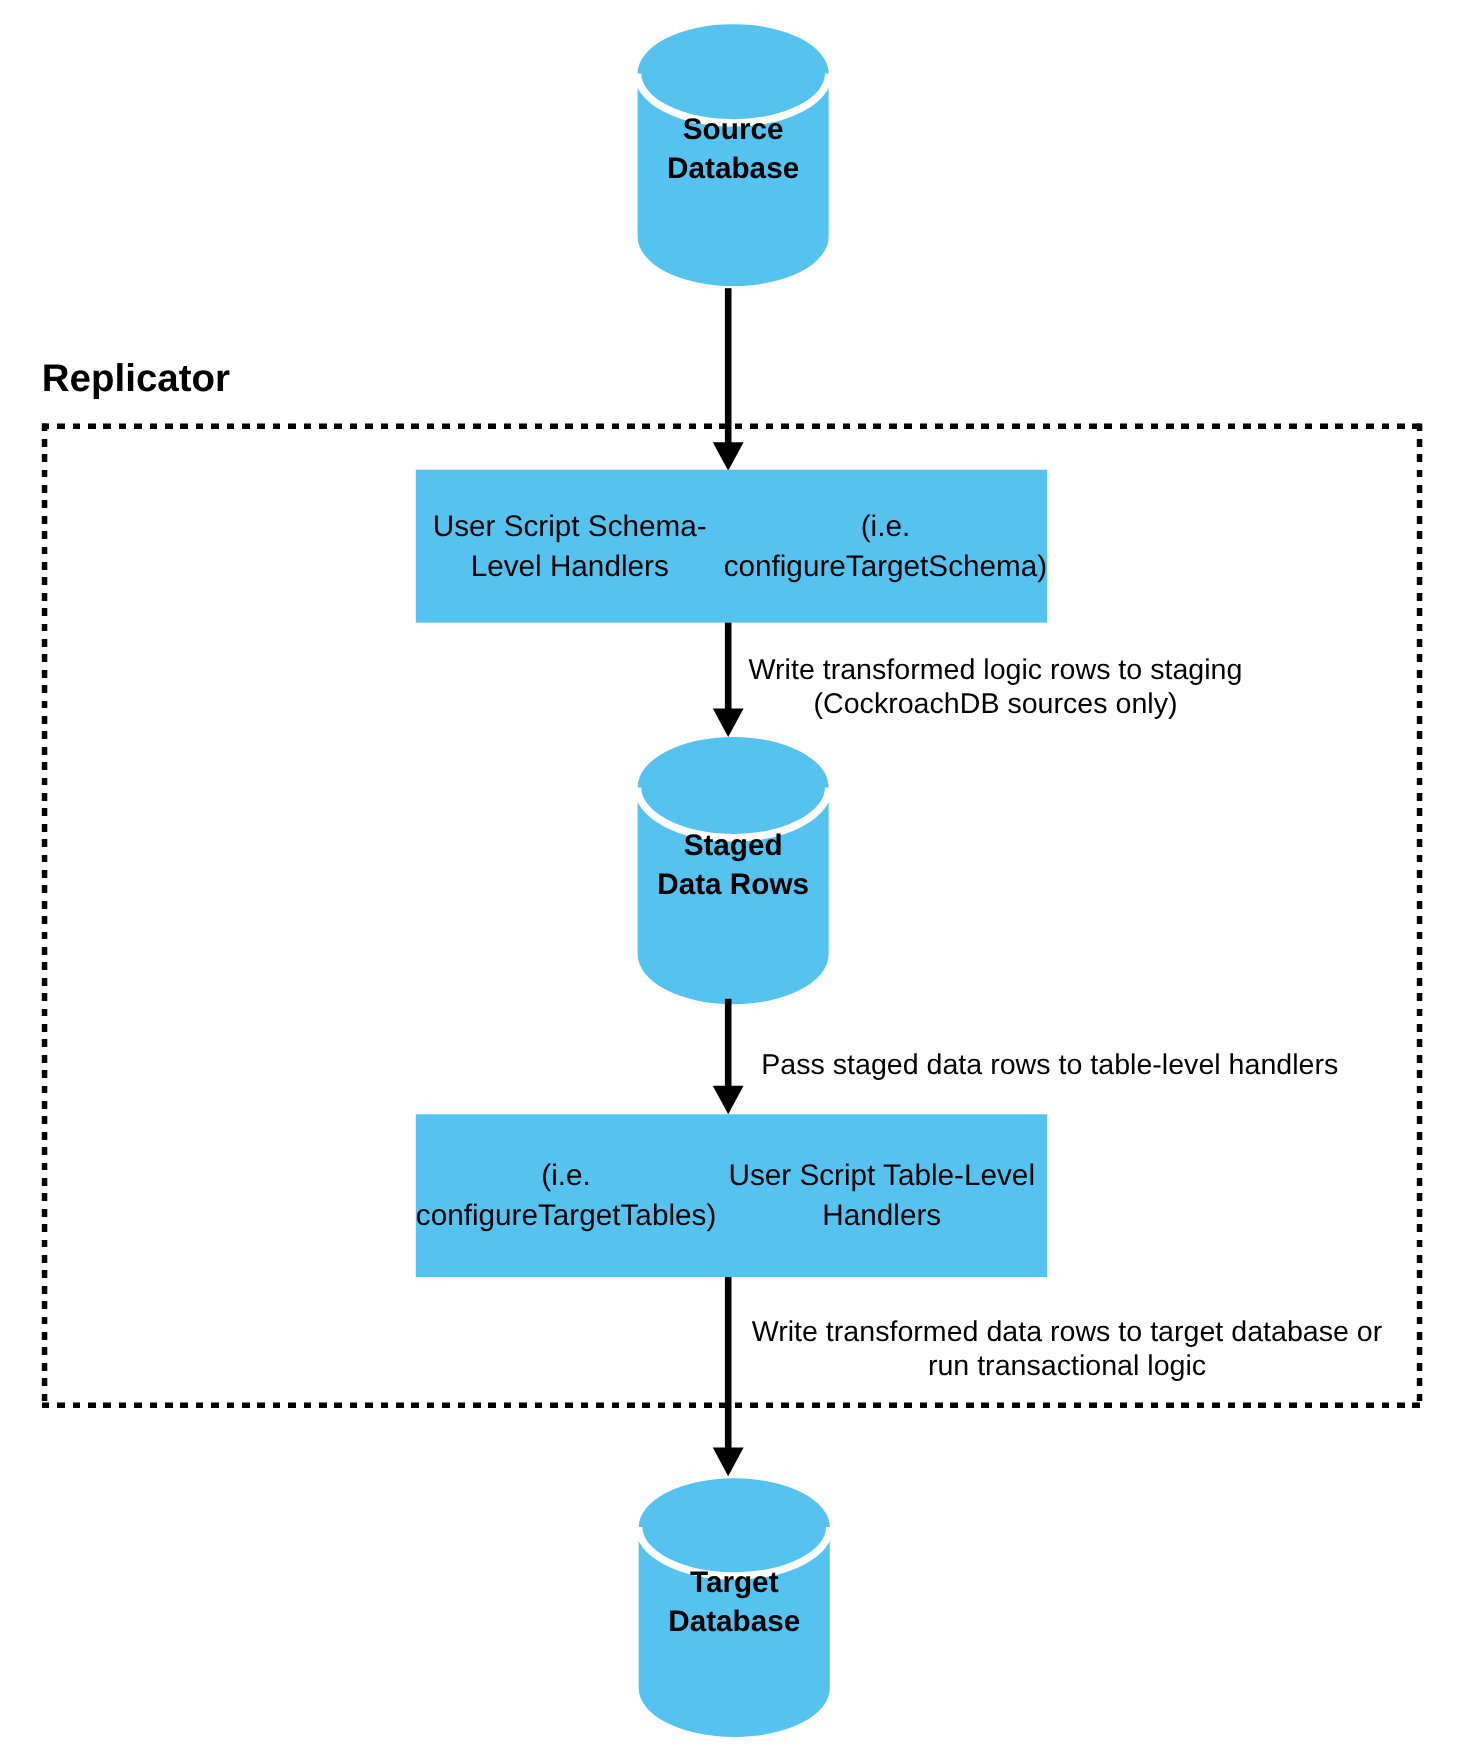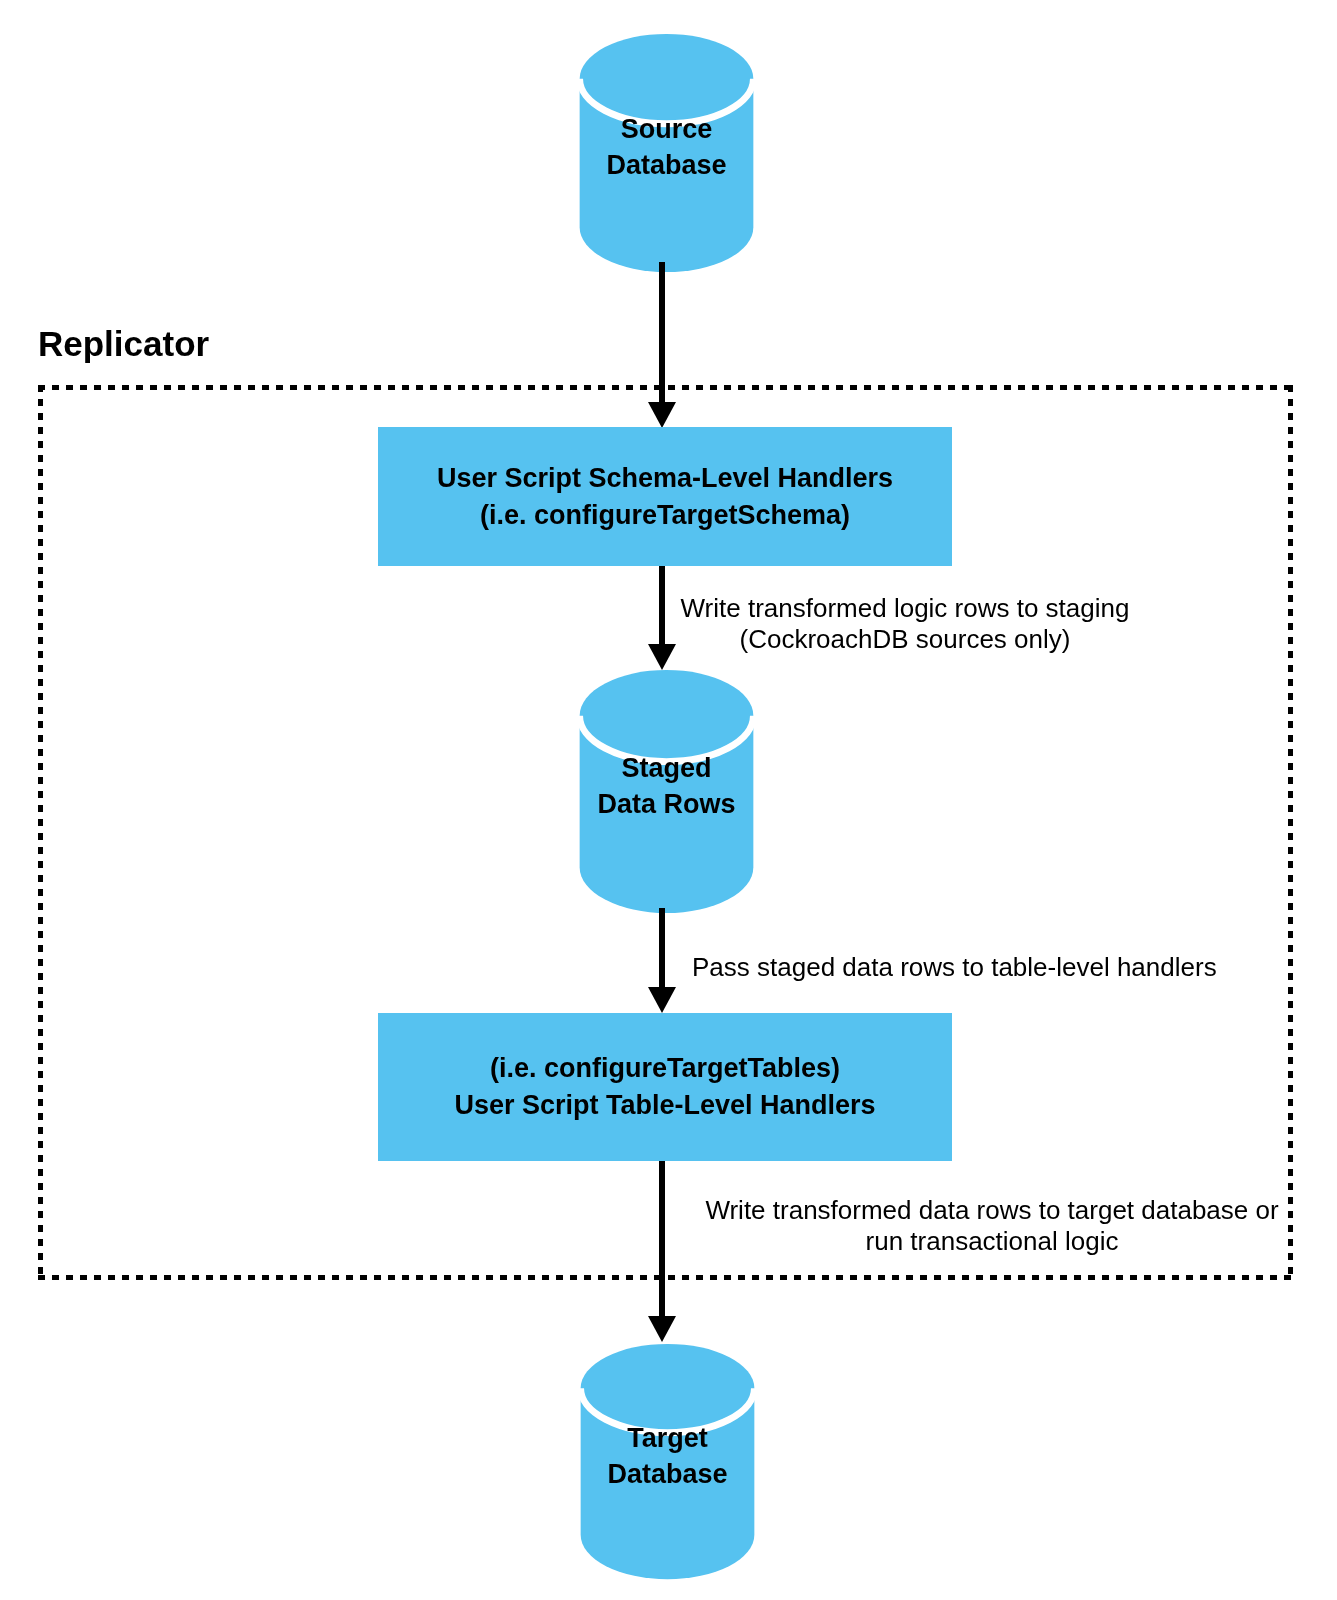--- a/index.html
+++ b/index.html
@@ -20,22 +20,22 @@
   .cyl-label {
     position: absolute; left: 0; top: 0; width: 100%; height: 100%;
     display: flex; align-items: center; justify-content: center;
     text-align: center; font-weight: 700; font-size: 27px; line-height: 36px;
     padding: 20px 26px 34px 26px;
   }
 
   
   .handler-box {
     position: absolute;
-    display: flex; flex-direction: column; align-items: center; justify-content: center;
-    text-align: center; font-weight: 700; font-size: 27px; line-height: 37px;
+    display: flex; align-items: center; justify-content: center;
+    text-align: center; font-weight: 400; font-size: 27px; line-height: 37px;
   }
 
   
   .arrow-shaft { position: absolute; width: 6px; background: #000000; }
   .arrow-head {
     position: absolute; width: 0; height: 0;
     border-left: 14px solid transparent;
     border-right: 14px solid transparent;
     border-top: 26px solid #000000;
   }
@@ -57,21 +57,21 @@
   .dash-v {
     position: absolute; width: 5px;
     background: repeating-linear-gradient(to bottom, #000 0 7px, transparent 7px 14px);
   }
 </style>
 </head>
 <body>
 
 <div id="canvas">
 
-  <div class="cylinder" style="left:570px; top:32px; width:193px; height:244px;text-decoration:underline;">
+  <div class="cylinder" style="left:570px; top:20px; width:193px; height:244px;text-decoration:underline;">
     <svg viewBox="0 0 200 250" preserveAspectRatio="none">
       <path d="M10 48 V200 A90 46 0 0 0 190 200 V48 A90 46 0 0 0 10 48 Z" fill="#56C2F0"></path>
       <path d="M10 48 A90 46 0 0 0 190 48" fill="none" stroke="#ffffff" stroke-width="7"></path>
     </svg>
     <div class="cyl-label">Source Database</div>
   </div>
 
   <div class="arrow-shaft" style="left:659px; top:262px; height:142px;"></div>
   <div class="arrow-head" style="left:648px; top:402px;"></div>
 
@@ -108,21 +108,21 @@
   <div class="arrow-head" style="left:648px; top:987px;"></div>
   <div class="edge-label" style="left:692px; top:952px; width:600px;">Pass staged data rows to table-level handlers</div>
 
   <div class="handler-box" style="left: 378px; top: 1013px; width: 574px; height: 148px; background-color: rgb(86, 194, 240);">
     <div>(i.e. configureTargetTables)</div>
     <div>User Script Table-Level Handlers</div>
   </div>
 
   <div class="arrow-shaft" style="left:659px; top:1161px; height:157px;"></div>
   <div class="arrow-head" style="left:648px; top:1316px;"></div>
-  <div class="edge-label centered" style="left:672px; top:1195px; width:640px;">
+  <div class="edge-label centered" style="left:650px; top:1195px; width:640px;">
     <div>Write transformed data rows to target database or</div>
     <div>run transactional logic</div>
   </div>
 
   <div class="cylinder" style="left:571px; top:1342px; width:193px; height:241px;">
     <svg viewBox="0 0 200 250" preserveAspectRatio="none">
       <path d="M10 48 V200 A90 46 0 0 0 190 200 V48 A90 46 0 0 0 10 48 Z" fill="#56C2F0"></path>
       <path d="M10 48 A90 46 0 0 0 190 48" fill="none" stroke="#ffffff" stroke-width="7"></path>
     </svg>
     <div class="cyl-label">Target Database</div>

